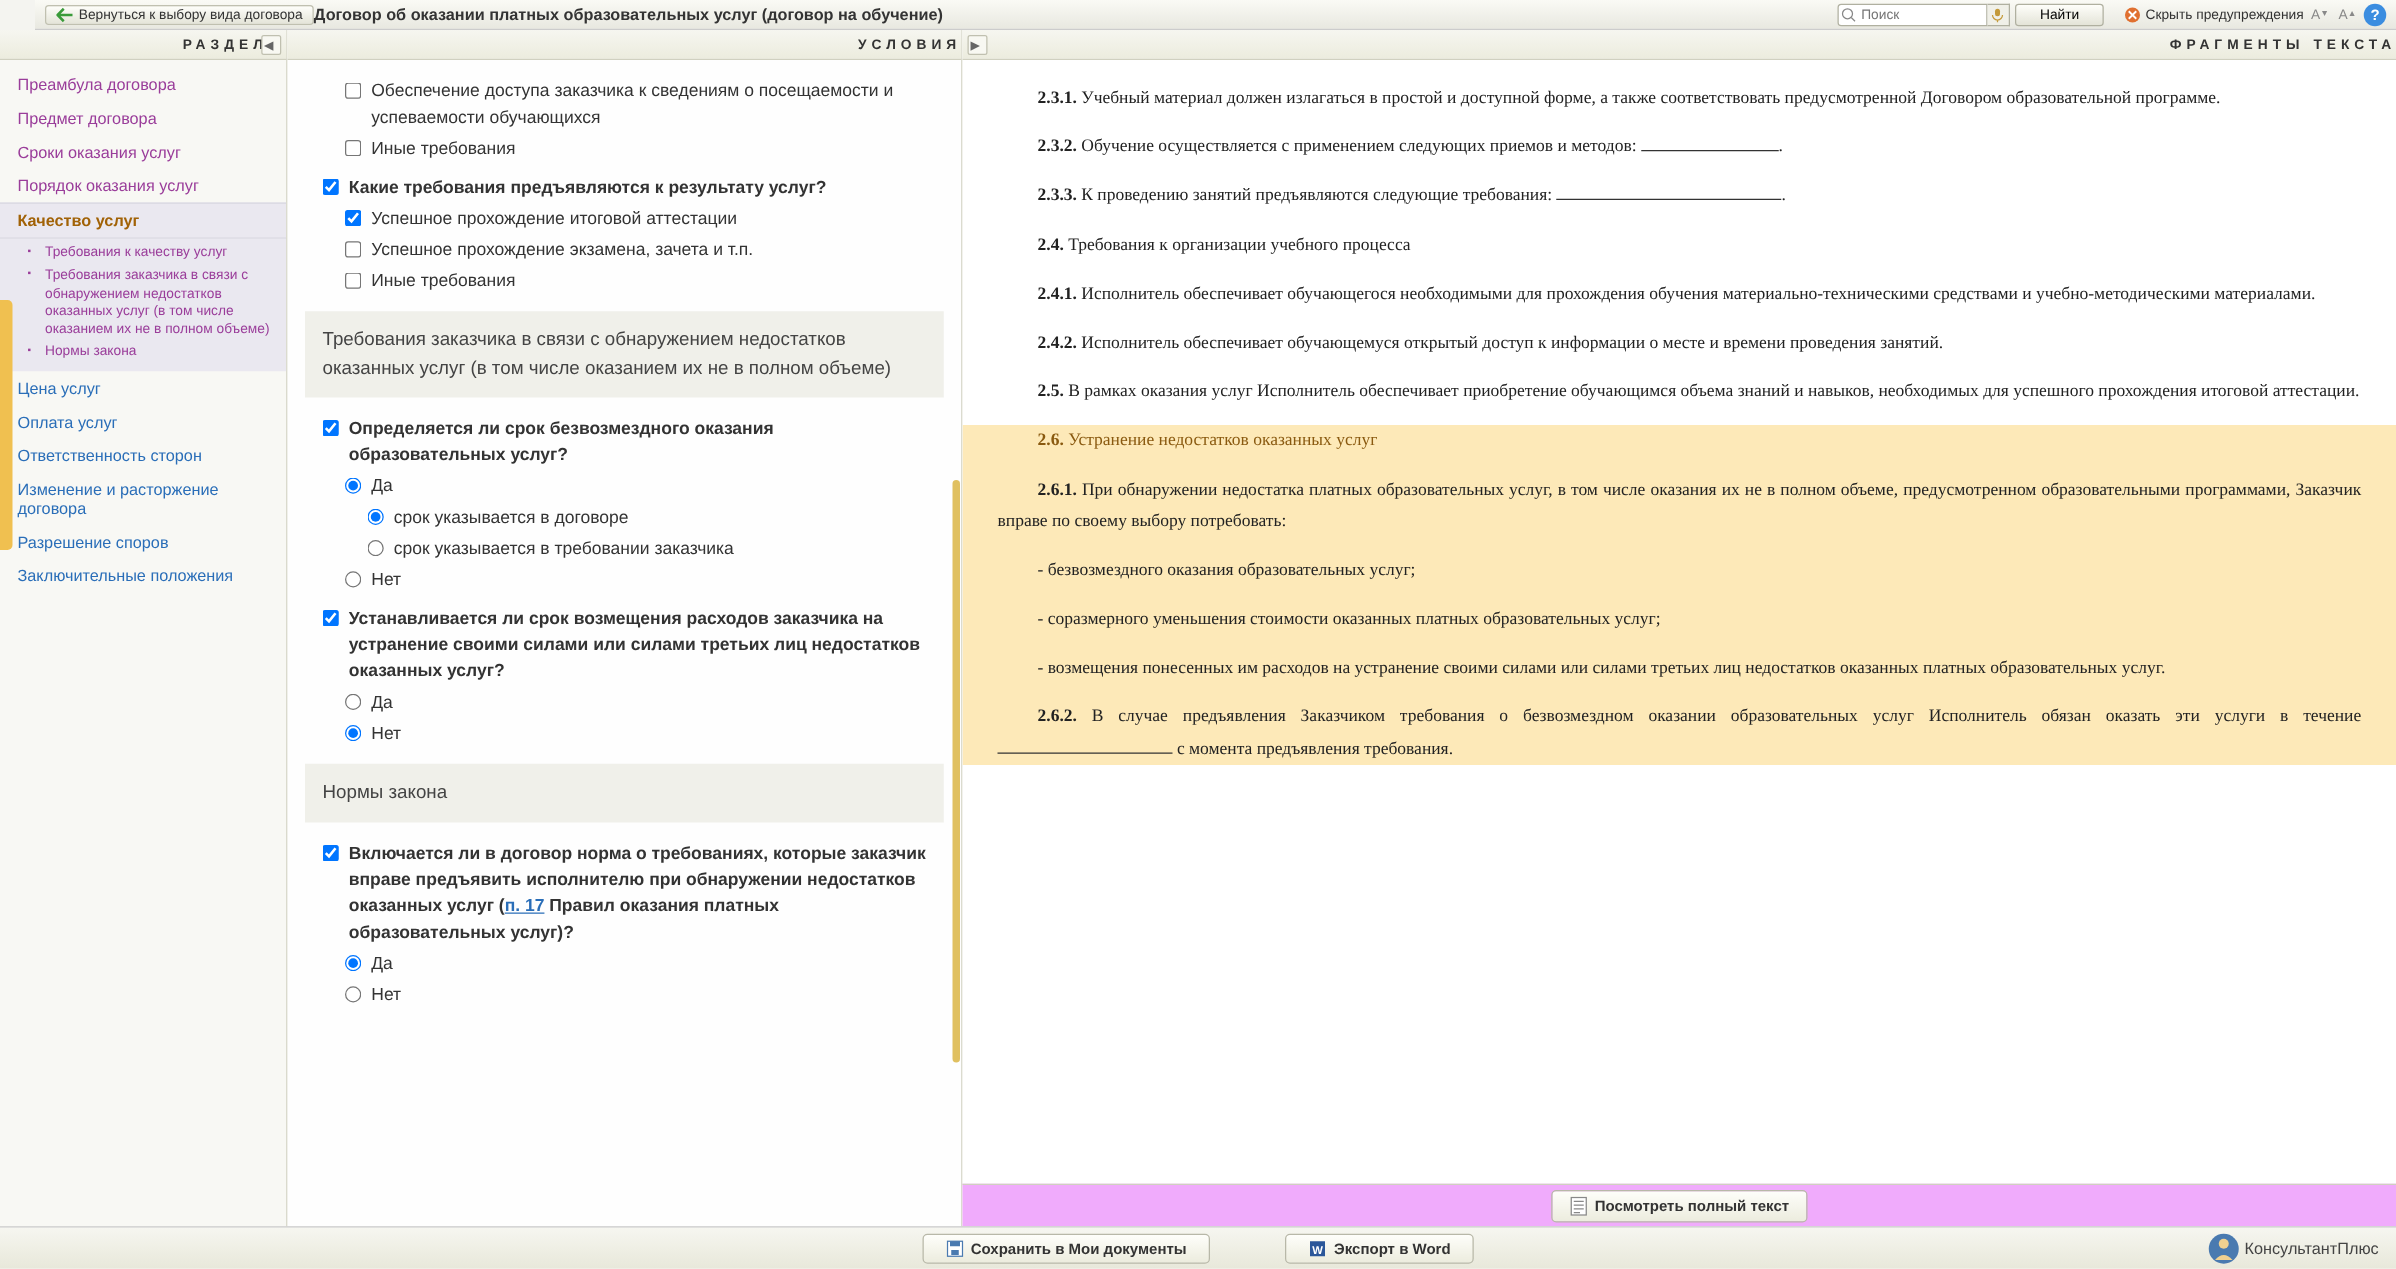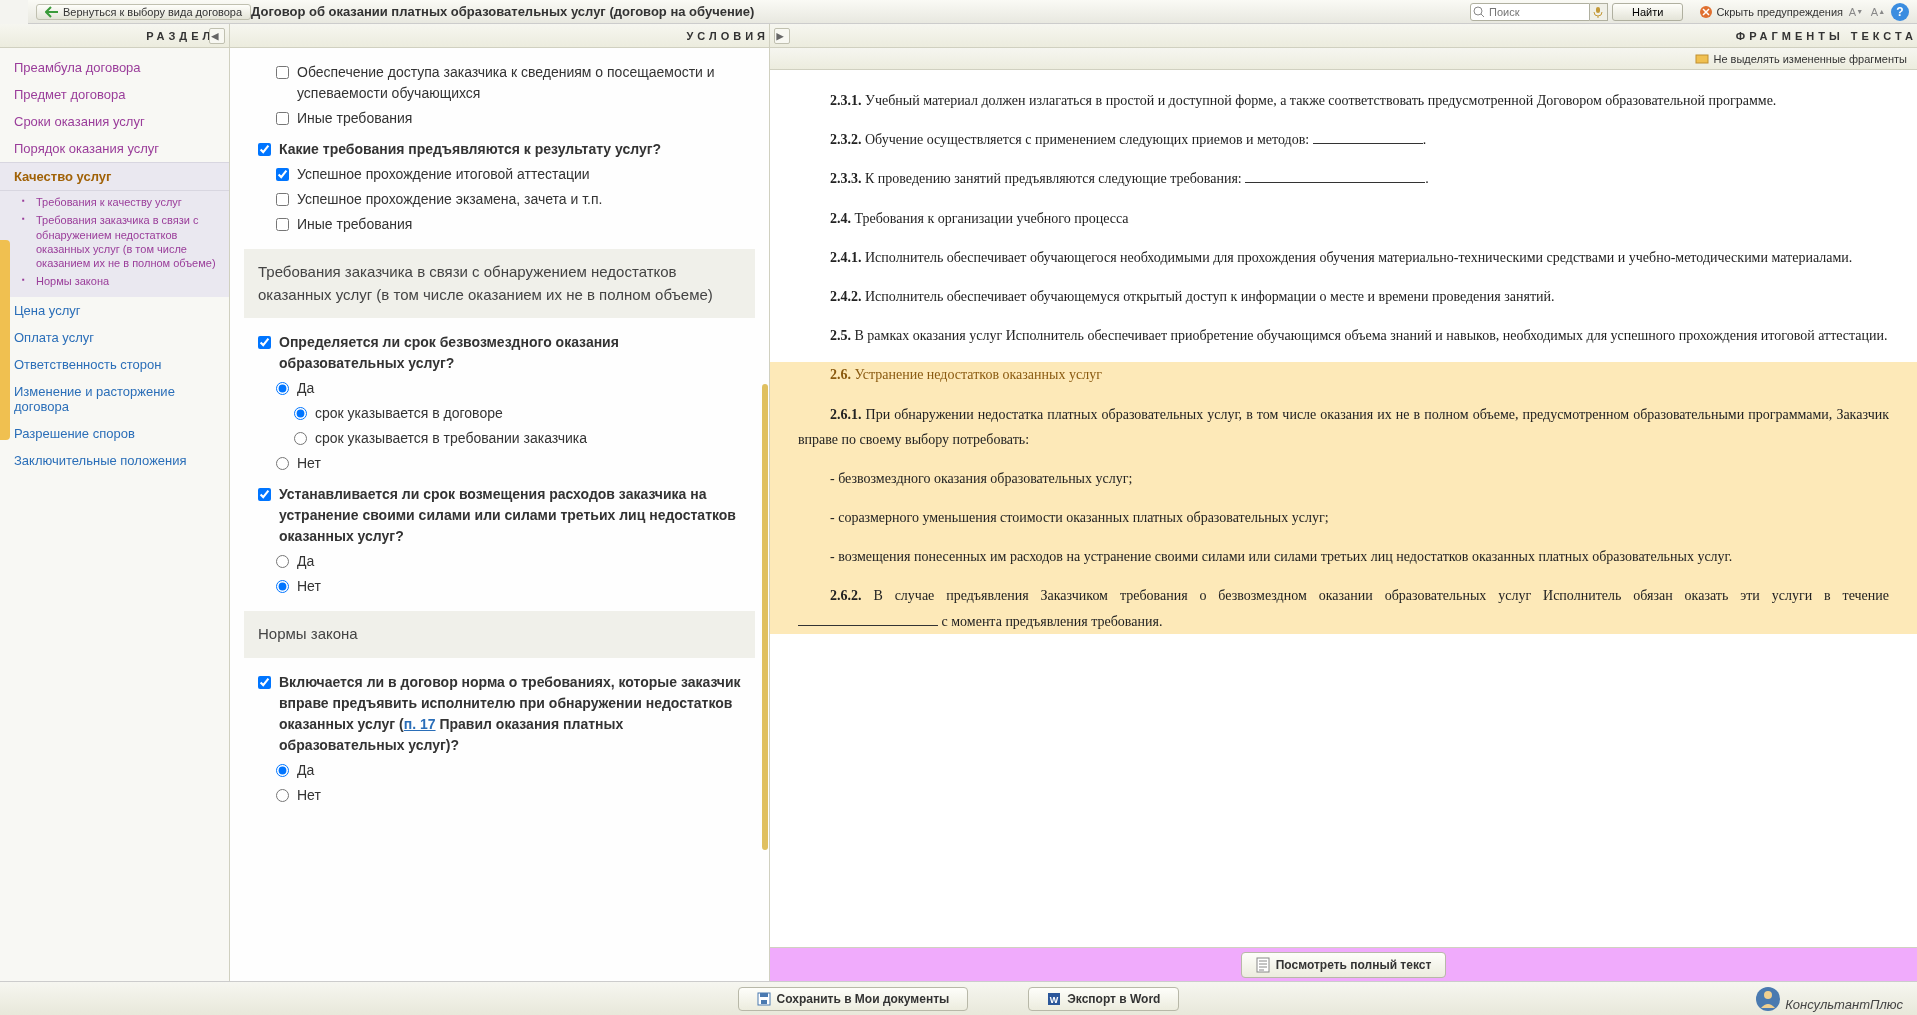--- a/index.html
+++ b/index.html
@@ -56,21 +56,21 @@
 .blank { display: inline-block; border-bottom: 1px solid #333; width: 110px; vertical-align: baseline; }
 .hl { background: #fde9b8; margin: 0 -28px; padding: 0 28px; }
 .hl p { }
 .frag-foot { height: 34px; display: flex; align-items: center; justify-content: center; border-top: 1px solid #d0d0c0; background: #f0abfc; }
 .view-full { display: flex; align-items: center; padding: 4px 14px; border: 1px solid #b8b8a8; border-radius: 4px; background: linear-gradient(#fefefa,#ececde); font-weight: bold; font-size: 12px; cursor: pointer; }
 .view-full svg { margin-right: 6px; }
 
 .footer { height: 34px; display: flex; align-items: center; justify-content: center; gap: 60px; background: linear-gradient(#f6f6f0,#e8e8da); border-top: 1px solid #ccc; position: relative; }
 .foot-btn { display: flex; align-items: center; padding: 4px 18px; border: 1px solid #b8b8a8; border-radius: 4px; background: linear-gradient(#fefefa,#ececde); font-weight: bold; font-size: 12px; cursor: pointer; }
 .foot-btn svg { margin-right: 6px; }
-.brand { position: absolute; right: 14px; display: flex; align-items: flex-end; font-size: 13px; color: #444; font-style: italic; }
+.brand { position: absolute; right: 14px; display: flex; align-items: center; font-size: 13px; color: #444; }
 .brand svg { margin-right: 4px; }
 
 .tab-handle { position: absolute; left: 0; top: 240px; width: 10px; height: 200px; background: #f0c050; border-radius: 0 4px 4px 0; }
 </style>
 </head>
 <body>
 
 <div class="toolbar">
   <div class="back-btn">
     <svg width="14" height="12" viewBox="0 0 14 12">
@@ -217,28 +217,20 @@
       <div class="scroll-track">
         <div class="scroll-thumb" style="top:36%;height:50%;"></div>
       </div>
     </div>
   </div>
 
   <div class="col fragments">
     <div class="col-head">
       <div class="collapse-btn" style="left:4px;">▶</div>
       <span>ФРАГМЕНТЫ ТЕКСТА</span>
-    </div>
-    <div class="frag-head-row">
-      <div style="display:flex;align-items:center;cursor:pointer;">
-        <svg width="14" height="14" viewBox="0 0 14 14">
-            <rect x="1" y="3" width="12" height="8" fill="#f0c050" stroke="#c09030"></rect>
-          </svg>
-        <span>Не выделять измененные фрагменты</span>
-      </div>
     </div>
     <div class="frag-body">
       <p><strong>2.3.1.</strong><span> Учебный материал должен излагаться в простой и доступной форме, а также соответствовать предусмотренной Договором образовательной программе.</span></p>
       <p><strong>2.3.2.</strong><span> Обучение осуществляется с применением следующих приемов и методов: </span><span class="blank"></span>.</p>
       <p><strong>2.3.3.</strong><span> К проведению занятий предъявляются следующие требования: </span><span class="blank" style="width:180px;"></span>.</p>
       <p><strong>2.4.</strong><span> Требования к организации учебного процесса</span></p>
       <p><strong>2.4.1.</strong><span> Исполнитель обеспечивает обучающегося необходимыми для прохождения обучения материально-техническими средствами и учебно-методическими материалами.</span></p>
       <p><strong>2.4.2.</strong><span> Исполнитель обеспечивает обучающемуся открытый доступ к информации о месте и времени проведения занятий.</span></p>
       <p><strong>2.5.</strong><span> В рамках оказания услуг Исполнитель обеспечивает приобретение обучающимся объема знаний и навыков, необходимых для успешного прохождения итоговой аттестации.</span></p>
       <div class="hl">

